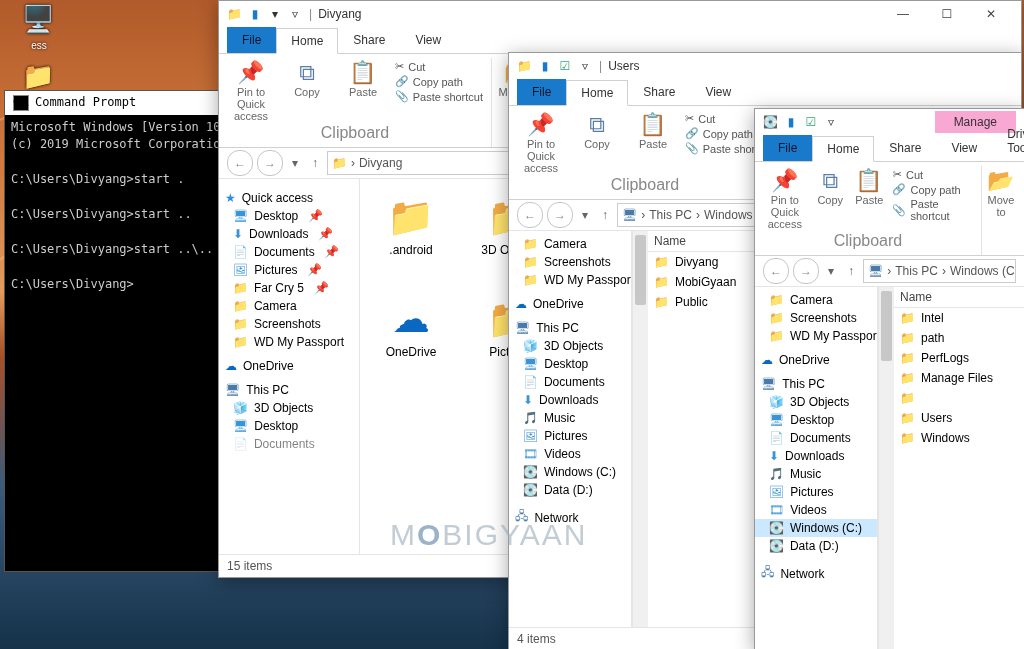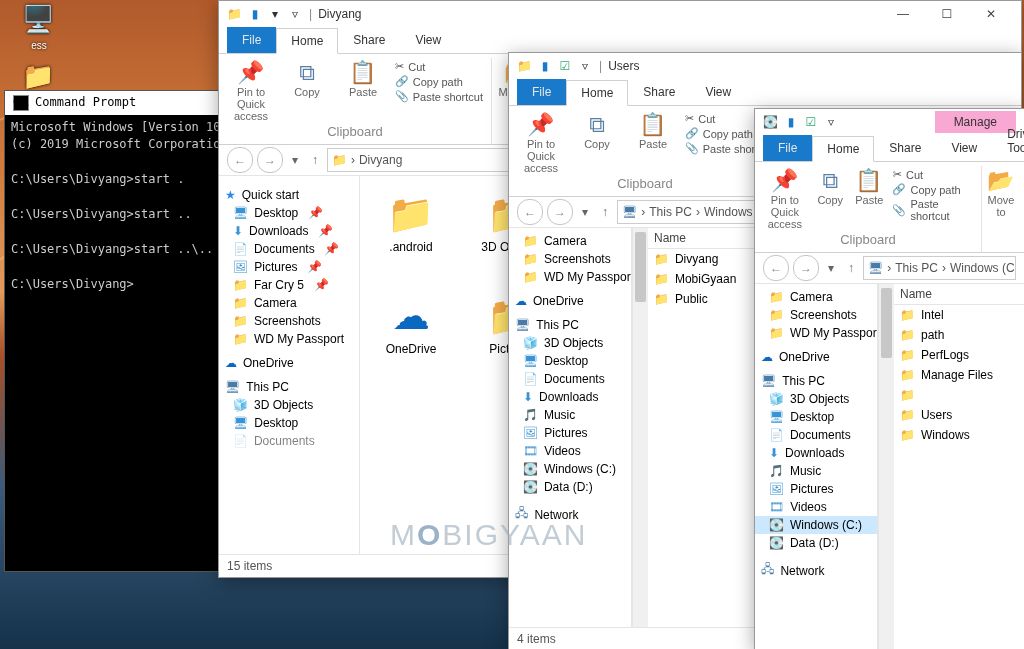--- a/index.html
+++ b/index.html
@@ -14,30 +14,30 @@
   
   .win{position:absolute;background:#fff;box-shadow:0 4px 18px rgba(0,0,0,.35);border:1px solid #999;display:flex;flex-direction:column}
   .titlebar{height:26px;display:flex;align-items:center;padding:0 8px;gap:6px;font-size:12px;color:#333}
   .titlebar .sys{margin-left:auto;display:flex;gap:0}
   .sysbtn{width:44px;height:26px;display:flex;align-items:center;justify-content:center;color:#444}
   .qat{display:flex;align-items:center;gap:4px}
   .qat .q{width:16px;height:16px;display:flex;align-items:center;justify-content:center}
   .tabs{display:flex;padding-left:8px;height:26px;align-items:flex-end}
   .tab{padding:5px 14px;font-size:12px;color:#333;border:1px solid transparent;cursor:default}
   .tab.active{background:#fff;border:1px solid #d0d0d0;border-bottom:1px solid #fff;position:relative;top:1px}
-  .tab.file{background:#1979ca;color:#e5e5e5}
+  .tab.file{background:#1979ca;color:#0f172a}
   .tab.context{background:#f9a8d4;color:#333}
   .ribbon{background:#fff;border-top:1px solid #d0d0d0;border-bottom:1px solid #d0d0d0;display:flex;padding:4px 6px 0;gap:0}
   .rgroup{border-right:1px solid #e3e3e3;padding:2px 8px 2px 2px;display:flex;flex-direction:column;align-items:center}
   .rgroup .btns{display:flex;gap:8px;align-items:flex-start}
   .rv{display:flex;flex-direction:column;align-items:center;width:48px;font-size:11px;color:#666;line-height:1.1;text-align:center}
   .rv .ic{font-size:22px;height:26px;display:flex;align-items:center;justify-content:center;color:#5a7fa6}
   .smallcmds{display:flex;flex-direction:column;gap:2px;font-size:11px;color:#555}
   .smallcmds div{display:flex;align-items:center;gap:4px}
-  .grplabel{font-size:13px;color:#888;padding:2px 0 3px;text-align:right}
+  .grplabel{font-size:16px;color:#888;padding:2px 0 3px;text-align:right}
   .addrbar{height:30px;border-bottom:1px solid #e5e5e5;display:flex;align-items:center;padding:0 8px;gap:4px;color:#555}
   .navbtn{width:24px;height:24px;border-radius:12px;border:1px solid #c5c5c5;display:flex;align-items:center;justify-content:center;color:#888}
   .arrowbtn{width:16px;height:24px;display:flex;align-items:center;justify-content:center;color:#666}
   .breadcrumb{border:1px solid #ccc;flex:1;height:22px;display:flex;align-items:center;padding:0 4px;gap:4px;font-size:12px;overflow:hidden;white-space:nowrap}
   .body{flex:1;display:flex;min-height:0}
   .nav{width:122px;border-right:1px solid #e5e5e5;overflow-y:auto;padding:4px 0;font-size:12px}
   .nav .item{display:flex;align-items:center;gap:6px;padding:2px 6px 2px 14px;white-space:nowrap}
   .nav .item.sel{background:#cce8ff;}
   .nav .item.group{padding-left:6px;margin-top:6px}
   .content{flex:1;padding:6px;overflow:auto}
@@ -179,21 +179,21 @@
     <div class="navbtn">←</div>
     <div class="navbtn">→</div>
     <div class="arrowbtn">▾</div>
     <div class="arrowbtn">↑</div>
     <div class="breadcrumb"><span class="folder">📁</span> › <span>Divyang</span></div>
   </div>
   <div class="body">
     <div class="nav" style="width:140px">
       <div class="item group">
           <span style="color:#2e8ae6">★</span>
-          <span>Quick start</span>
+          <span>Quick access</span>
         </div>
       <div class="item">
           <span style="color:#3a93d4">🖥</span>
           <span>Desktop</span>
           <span class="pin">📌</span>
         </div>
       <div class="item">
           <span style="color:#3a93d4">⬇</span>
           <span>Downloads</span>
           <span class="pin">📌</span>

